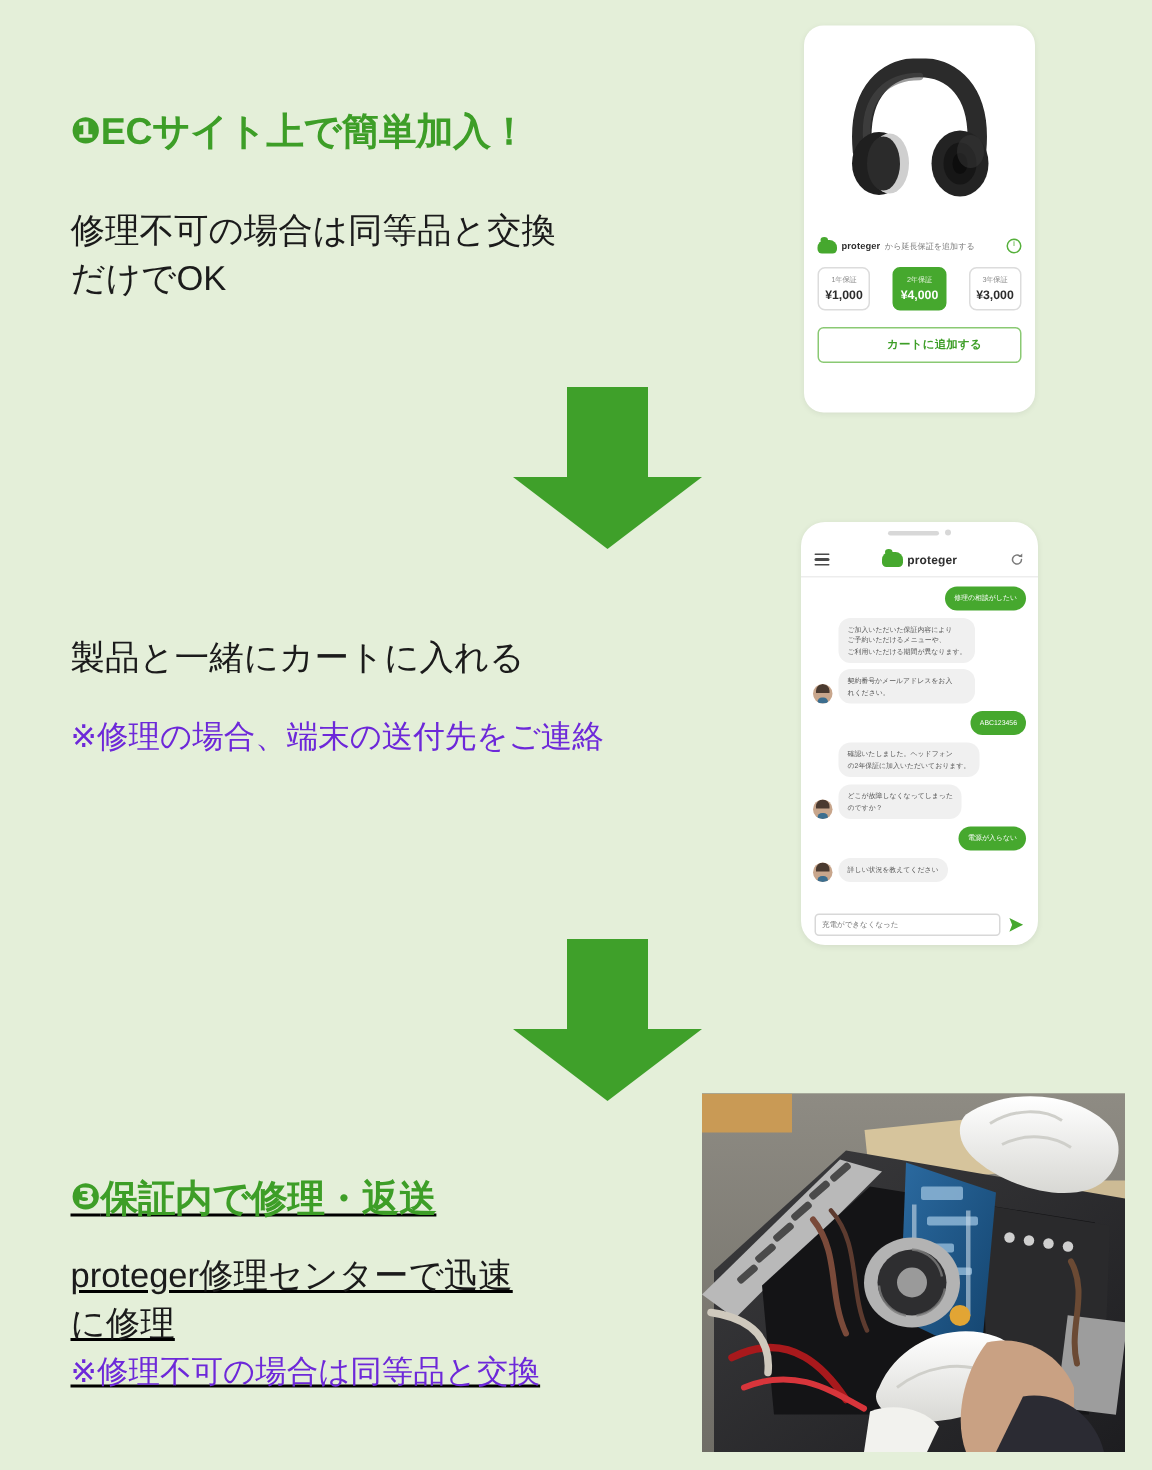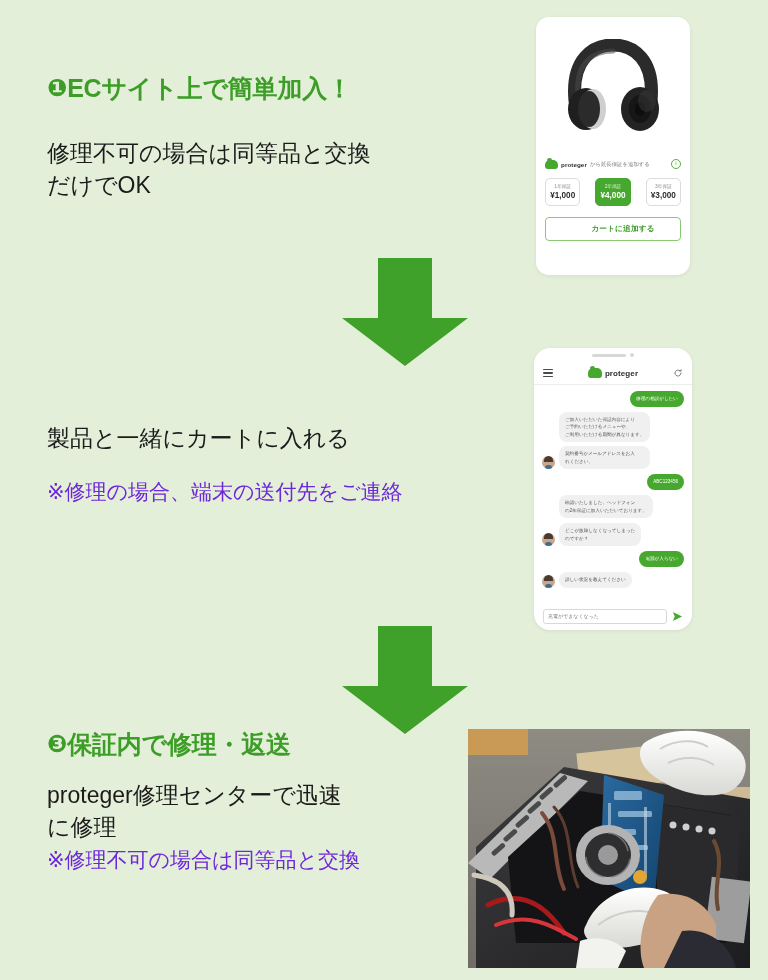--- a/index.html
+++ b/index.html
@@ -52,21 +52,21 @@
   }
 
   #block1 { left: 47px; top: 72px; }
   #block1 .step-body { margin-top: 34px; }
 
   #block2 { left: 47px; top: 393px; }
   #block2 .step-heading { line-height: 1.32; }
   #block2 .step-body { margin-top: 30px; }
   #block2 .step-note { margin-top: 22px; }
 
-  #block3 { left: 47px; top: 728px; }
+  #block3 { left: 47px; top: 783px; text-decoration: underline; }
   #block3 .step-body { margin-top: 20px; }
   #block3 .step-note { margin-top: 2px; }
 
   
   .arrow {
     position: absolute;
     width: 150px;
     height: 108px;
   }
   .arrow svg { display: block; width: 100%; height: 100%; }

